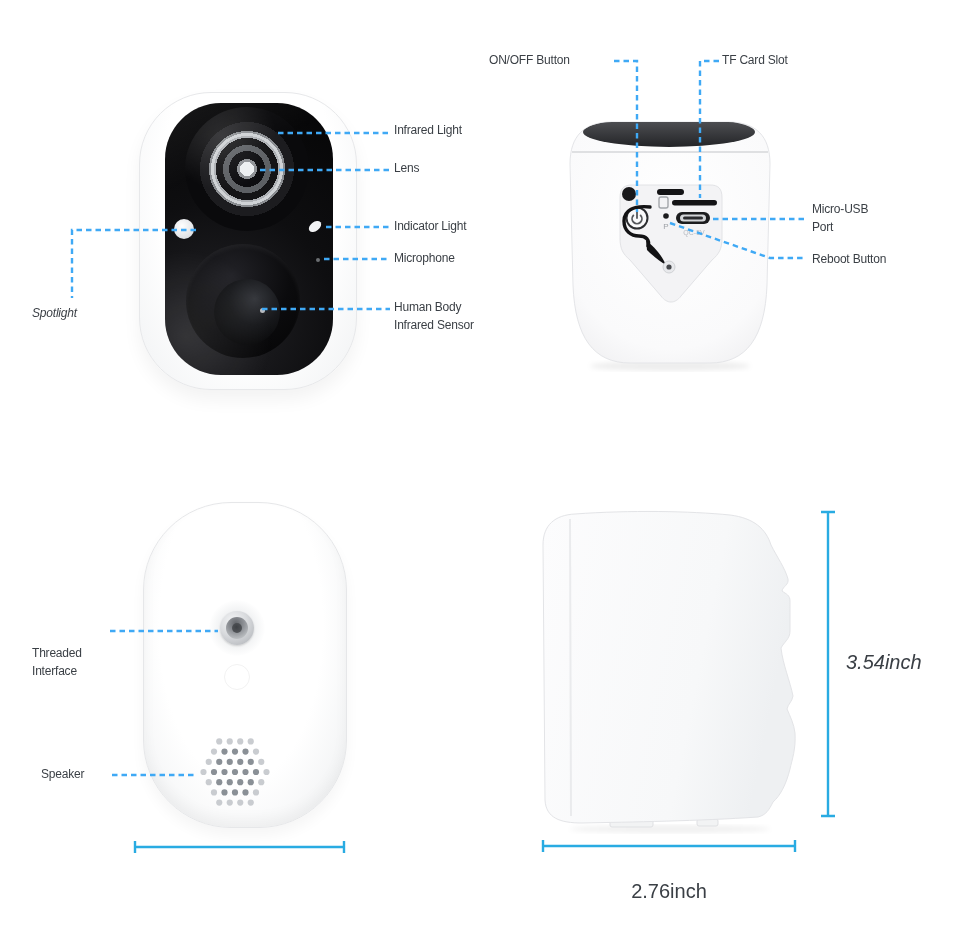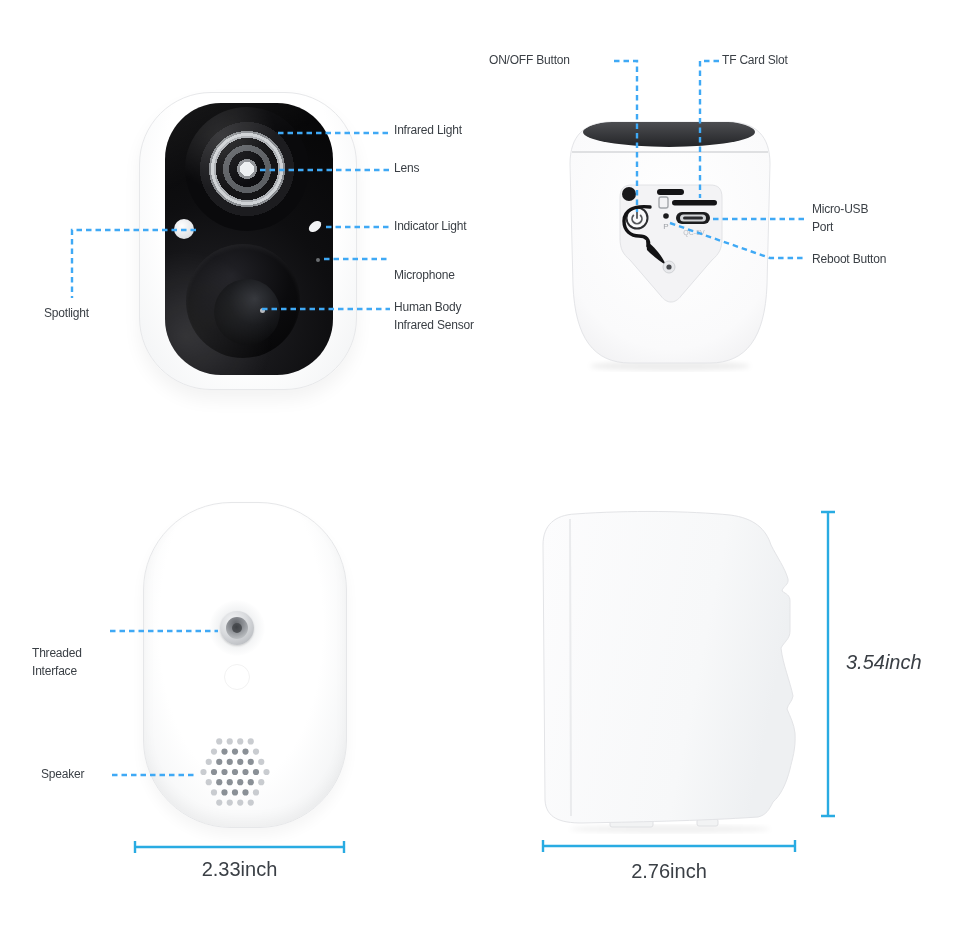--- a/index.html
+++ b/index.html
@@ -219,38 +219,37 @@
     <g fill="none" stroke-width="2.4" stroke="#29abe2">
       <path d="M135,847 L344,847 M135,841 L135,853 M344,841 L344,853"></path>
       <path d="M543,846 L795,846 M543,840 L543,852 M795,840 L795,852"></path>
       <path d="M828,512 L828,816 M821,512 L835,512 M821,816 L835,816"></path>
     </g>
   </svg>
 
   <div class="lbl" style="left:394px;top:121px;">Infrared Light</div>
   <div class="lbl" style="left:394px;top:159px;">Lens</div>
   <div class="lbl" style="left:394px;top:217px;">Indicator Light</div>
-  <div class="lbl" style="left:394px;top:249px;margin-top:17px;">Microphone</div>
+  <div class="lbl" style="left:394px;top:249px;">Microphone</div>
   <div class="lbl two" style="left:394px;top:298px;">
     <div>Human Body</div>
     <div>Infrared Sensor</div>
   </div>
-  <div class="lbl" style="left:44px;top:304px;">Spotlight</div>
+  <div class="lbl" style="left:32px;top:304px;font-style:italic;">Spotlight</div>
 
   <div class="lbl" style="left:489px;top:51px;">ON/OFF Button</div>
   <div class="lbl" style="left:722px;top:51px;text-align:right;">TF Card Slot</div>
   <div class="lbl two" style="left:812px;top:200px;">
     <div>Micro-USB</div>
     <div>Port</div>
   </div>
   <div class="lbl" style="left:812px;top:250px;">Reboot Button</div>
 
   <div class="lbl two" style="left:32px;top:613px;margin-top:31px;">
     <div>Threaded</div>
     <div>Interface</div>
   </div>
   <div class="lbl" style="left:41px;top:765px;">Speaker</div>
 
-  <div class="dim center" style="left:135px;top:858px;width:209px;">2.33inch</div>
-  <div class="dim center" style="left:543px;top:860px;width:252px;text-align:center;">2.76inch</div>
+  <div class="dim center" style="left:543px;top:880px;width:252px;text-align:center;">2.76inch</div>
   <div class="dim" style="left:846px;top:651px;font-style:italic;">3.54inch</div>
 
 </div>
 
 </body></html>

